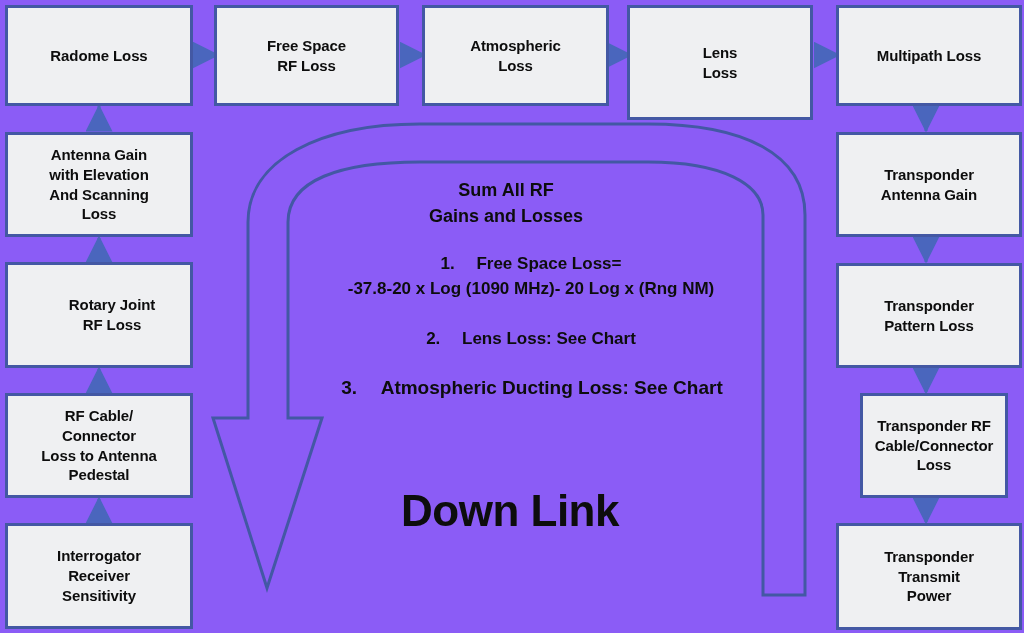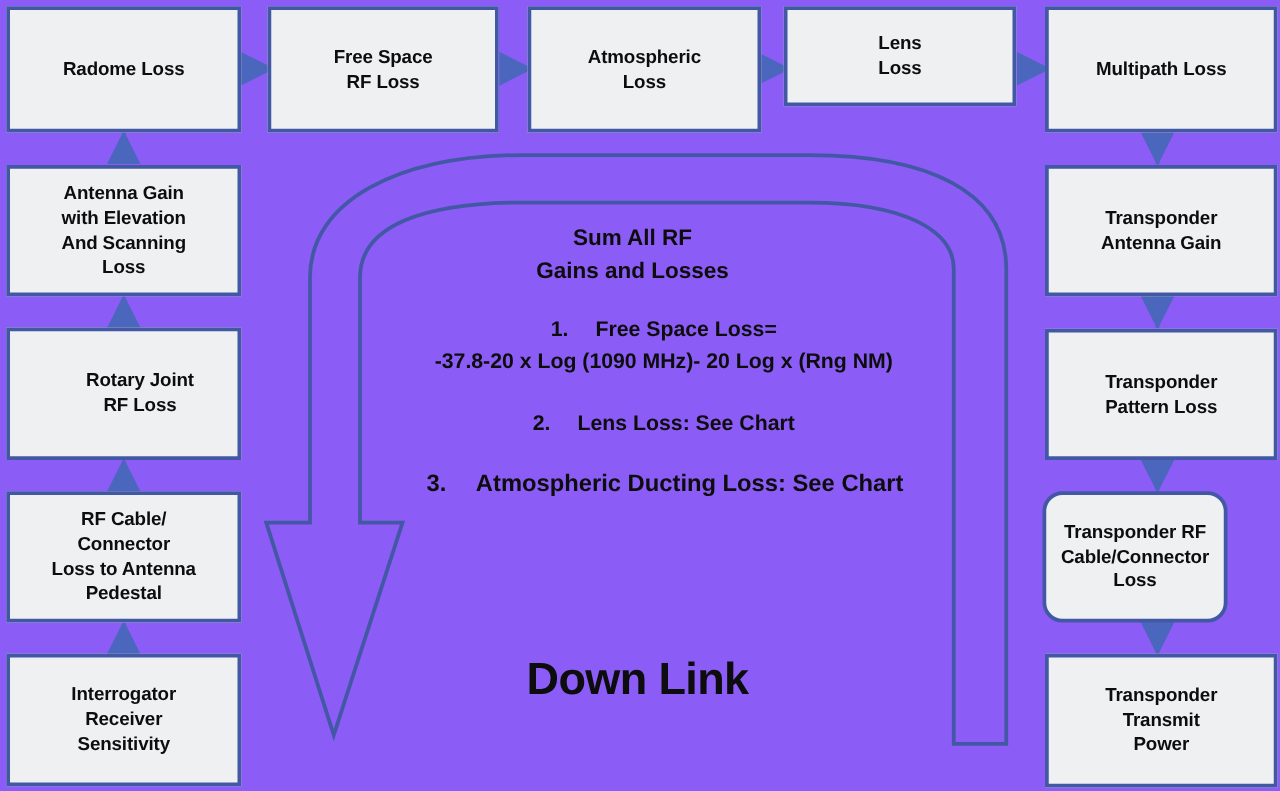--- a/index.html
+++ b/index.html
@@ -76,23 +76,22 @@
   #item-3 {
     left: 300px;
     top: 377px;
     width: 464px;
     font-size: 19px;
   }
   #downlink-label {
     left: 350px;
     top: 486px;
     width: 320px;
-    font-size: 36px;
+    font-size: 44px;
     letter-spacing: -0.5px;
-    margin-top: 36px;
   }
 </style>
 </head>
 <body>
 
 <div id="canvas">
 
   <svg id="overlay" viewBox="0 0 1024 633">
     <defs>
       <marker id="arrowL" markerWidth="9" markerHeight="9" refX="7.5" refY="4.5" orient="auto" markerUnits="strokeWidth">
@@ -149,21 +148,21 @@
   <div class="box" style="left:214px; top:5px;   width:185px; height:101px;">
     <span>Free Space
 RF Loss</span>
   </div>
 
   <div class="box" style="left:422px; top:5px;   width:187px; height:101px;">
     <span>Atmospheric
 Loss</span>
   </div>
 
-  <div class="box" style="left:627px; top:5px;   width:186px; height:80px;">
+  <div class="box" style="left:627px; top:5px;   width:186px; height:115px;">
     <span>Lens
 Loss</span>
   </div>
 
   <div class="box" style="left:836px; top:5px;   width:186px; height:101px;">
     <span>Multipath Loss</span>
   </div>
 
   <div class="box" style="left:5px; top:132px; width:188px; height:105px;">
     <span>Antenna Gain
@@ -193,21 +192,21 @@
   <div class="box" style="left:836px; top:132px; width:186px; height:105px;">
     <span>Transponder
 Antenna Gain</span>
   </div>
 
   <div class="box" style="left:836px; top:263px; width:186px; height:105px;">
     <span>Transponder
 Pattern Loss</span>
   </div>
 
-  <div class="box" style="left:834px; top:393px; width:148px; height:105px;border-radius:16px;">
+  <div class="box" style="left:860px; top:393px; width:148px; height:105px;">
     <span>Transponder RF
 Cable/Connector
 Loss</span>
   </div>
 
   <div class="box" style="left:836px; top:523px; width:186px; height:107px;">
     <span>Transponder
 Transmit
 Power</span>
   </div>

